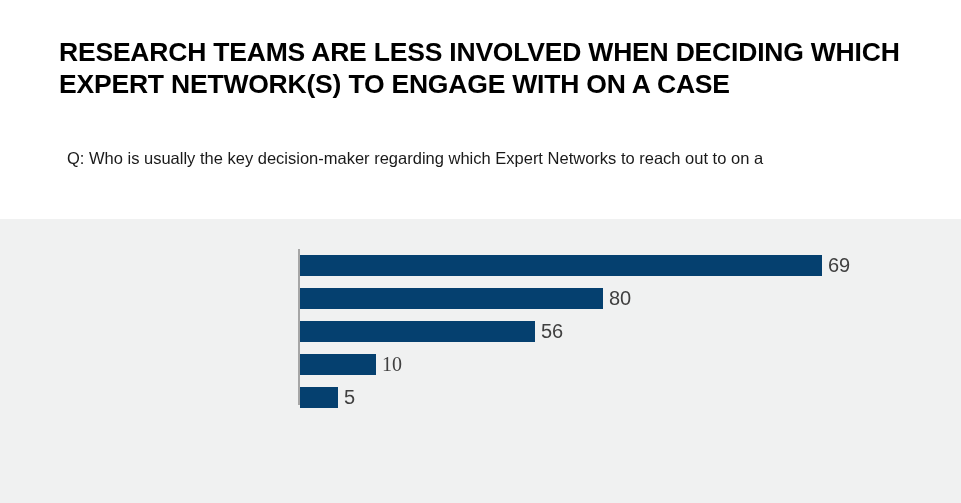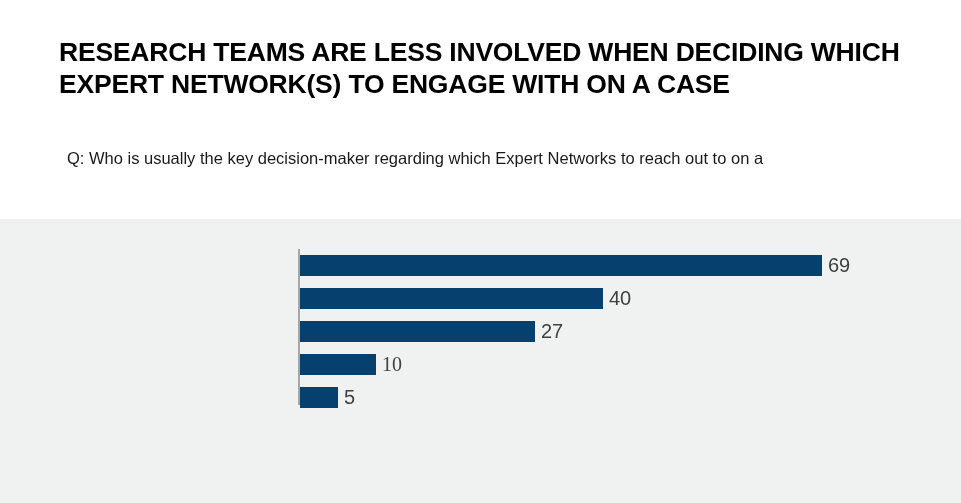--- a/index.html
+++ b/index.html
@@ -79,25 +79,25 @@
 
   <div class="chart-panel">
     <div class="chart-area" id="chart-area">
       <div class="axis-line"></div>
     <div class="row" style="top: 36px;">
           <div class="bar" style="width: 522px; background: rgb(5, 64, 111);"></div>
           <div class="bar-value" style="left: 828px;">69</div>
         </div>
         <div class="row" style="top: 69px;">
           <div class="bar" style="width: 303px; background: rgb(5, 64, 111);"></div>
-          <div class="bar-value" style="left: 609px;">40</div>
+          <div class="bar-value" style="left: 609px;">80</div>
         </div>
         <div class="row" style="top: 102px;">
           <div class="bar" style="width: 235px; background: rgb(5, 64, 111);"></div>
-          <div class="bar-value" style="left: 541px;">27</div>
+          <div class="bar-value" style="left: 541px;">56</div>
         </div>
         <div class="row" style="top: 135px;">
           <div class="bar" style="width: 76px; background: rgb(5, 64, 111);"></div>
           <div class="bar-value" style="left: 382px; font-family: Liberation Serif, serif;">10</div>
         </div>
         <div class="row" style="top: 168px;">
           <div class="bar" style="width: 38px; background: rgb(5, 64, 111);"></div>
           <div class="bar-value" style="left: 344px;">5</div>
         </div>
       </div>

